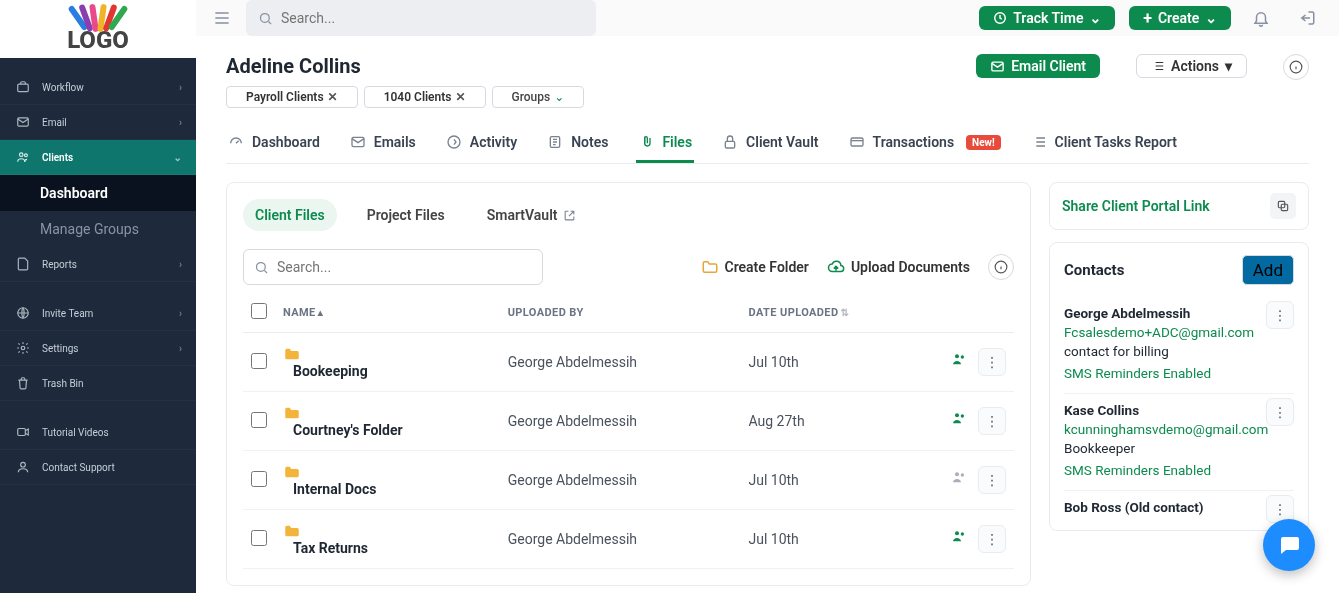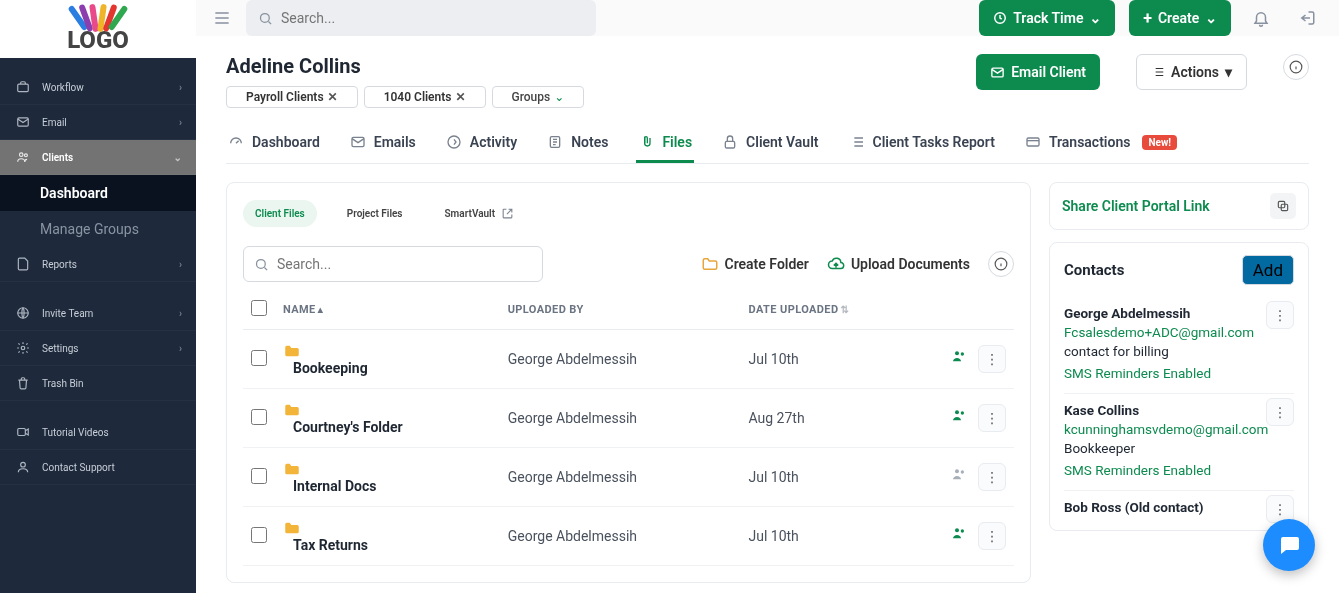--- a/index.html
+++ b/index.html
@@ -3,36 +3,36 @@
 <meta charset="utf-8">
 <style>
   * { box-sizing: border-box; margin: 0; padding: 0; font-family: -apple-system, BlinkMacSystemFont, "Segoe UI", Roboto, sans-serif; }
   body { width: 1339px; height: 593px; overflow: hidden; display: flex; background: #f7f7f7; color: #212529; }
   .sidebar { width: 196px; background: #1e2a3b; color: #d8dee5; display: flex; flex-direction: column; position: relative; }
   .sidebar .logo { height: 58px; background: #fff; display: flex; align-items: flex-end; justify-content: center; font-weight: 800; font-size: 24px; color: #444; position: relative; padding-bottom: 4px;}
   .sidebar .logo-petals { position:absolute; top:4px; display:flex; gap:2px;}
   .sidebar .logo-petals span { width:6px; height:28px; border-radius:3px; display:inline-block;}
   .sidebar .nav { flex: 1; padding-top: 12px; overflow-y:auto;}
   .sidebar .nav-item { display: flex; align-items: center; padding: 10px 14px; cursor: pointer; font-size: 10px; color:#c7ced8; border-bottom:1px solid rgba(255,255,255,.03);}
-  .sidebar .nav-item.active { background: #737373; color: #fff; font-weight: 600; }
+  .sidebar .nav-item.active { background: #0f766e; color: #fff; font-weight: 600; }
   .sidebar .nav-item .chev { margin-left: auto; opacity:.6; }
   .sidebar .icon { width: 18px; margin-right: 10px; display:inline-flex; justify-content:center; opacity:.85; }
   .sidebar .sub-item { padding: 10px 14px 10px 40px; font-size: 14px; cursor:pointer; color:#c7ced8;}
   .sidebar .sub-item.active { color:#fff; font-weight:600; background:#0a1220;}
   .sidebar .sub-item.muted { color:#8a93a2;}
   .sidebar-scroll { position:absolute; top:58px; right:-6px; width:6px; height:calc(100% - 58px); background:#e8e8e8;}
   .sidebar-scroll .thumb {background:#bdbdbd; width:100%; height:30%; position:absolute; top:0; border-radius:3px;}
 
   .main { flex:1; display:flex; flex-direction:column; background:#fff; position:relative;}
   .topbar { height:58px; display:flex; align-items:center; padding:0 16px; background:#fafafa; gap:14px;}
   .hamburger { color:#8891a0; cursor:pointer; font-size:18px;}
   .search-box { flex:0 0 350px; background:#eceef1; border-radius:6px; display:flex; align-items:center; padding:0 12px; height:36px;}
   .search-box input { border:none; background:transparent; outline:none; font-size:14px; width:100%; color:#555;}
   .topbar .spacer { flex:1; }
-  .btn { display:inline-flex; align-items:center; gap:6px; padding:0 14px; height:36px; border-radius:6px; font-size:14px; font-weight:600; cursor:pointer; border:none;}
+  .btn { display:inline-flex; align-items:center; gap:6px; padding:0 14px; height:24px; border-radius:6px; font-size:14px; font-weight:600; cursor:pointer; border:none;}
   .btn-green { background:#0d8b4f; color:#fff; }
   .btn-outline { background:#fff; border:1px solid #d6dae0; color:#333;}
   .icon-btn { width:32px; height:32px; display:inline-flex; align-items:center; justify-content:center; color:#8891a0; cursor:pointer; border-radius:6px;}
 
   .page { padding:18px 30px 0 30px; }
   .page-header { display:flex; align-items:flex-start; gap:36px; margin-bottom:10px;}
   .page-header .titles { flex:1; }
   .page-title { font-size:20px; font-weight:700; color:#1f2733; margin-bottom:8px;}
   .chips { display:flex; gap:6px; align-items:center;}
   .chip { background:#fff; border:1px solid #d6dae0; border-radius:4px; padding:3px 19px; font-size:12px; font-weight:600; color:#333; display:inline-flex; align-items:center; gap:4px; cursor:pointer;}
@@ -46,21 +46,21 @@
   .tab .ticon { color:#7a828f; }
   .tab.active .ticon { color:#0d8b4f;}
   .tab .badge-new { background:#e84b3c; color:#fff; font-size:10px; font-weight:700; padding:2px 6px; border-radius:4px; margin-left:4px;}
 
   .content-row { display:flex; gap:18px; padding:18px 0;}
   .panel { background:#fff; border:1px solid #e8ebef; border-radius:8px; }
   .left-panel { flex:1; padding:16px;}
   .right-panel { width:260px; display:flex; flex-direction:column; gap:12px;}
 
   .subtabs { display:flex; gap:18px; margin-bottom:18px; align-items:center;}
-  .subtab { padding:8px 12px; font-size:10px; font-weight:600; color:#444; cursor:pointer; border-radius:16px; display:inline-flex; align-items:center; gap:6px;}
+  .subtab { padding:8px 12px; font-size:14px; font-weight:600; color:#444; cursor:pointer; border-radius:16px; display:inline-flex; align-items:center; gap:6px;}
   .subtab.active { background:#eaf6ef; color:#0d8b4f;}
   .subtab .ext { color:#7a828f; }
 
   .toolbar-row { display:flex; align-items:center; gap:18px; margin-bottom:6px;}
   .file-search { width:300px; border:1px solid #d6dae0; border-radius:6px; height:36px; display:flex; align-items:center; padding:0 10px; gap:8px;}
   .file-search input { border:none; outline:none; font-size:14px; color:#555; width:100%;}
   .toolbar-row .spacer {flex:1;}
   .create-folder { display:flex; align-items:center; gap:6px; color:#333; font-weight:600; font-size:14px; cursor:pointer;}
   .create-folder .ficon { color:#e6a63d;}
   .upload-docs { display:flex; align-items:center; gap:6px; color:#333; font-weight:600; font-size:14px; cursor:pointer;}
@@ -357,34 +357,34 @@
             <svg width="16" height="16" viewBox="0 0 24 24" fill="none" stroke="currentColor" stroke-width="2">
               <rect x="5" y="11" width="14" height="10" rx="2"></rect>
               <path d="M8 11V7a4 4 0 0 1 8 0v4"></path>
             </svg>
           </span>
         <span>Client Vault</span>
       </div>
       <div class="tab">
         <span class="ticon">
             <svg width="16" height="16" viewBox="0 0 24 24" fill="none" stroke="currentColor" stroke-width="2">
-              <path d="M8 6h13M8 12h13M8 18h13M3 6h.01M3 12h.01M3 18h.01"></path>
-            </svg>
-          </span>
-        <span>Client Tasks Report</span>
-      </div>
-      <div class="tab">
-        <span class="ticon">
-            <svg width="16" height="16" viewBox="0 0 24 24" fill="none" stroke="currentColor" stroke-width="2">
               <rect x="3" y="6" width="18" height="12" rx="2"></rect>
               <path d="M3 10h18"></path>
             </svg>
           </span>
         <span>Transactions</span>
         <span class="badge-new">New!</span>
+      </div>
+      <div class="tab">
+        <span class="ticon">
+            <svg width="16" height="16" viewBox="0 0 24 24" fill="none" stroke="currentColor" stroke-width="2">
+              <path d="M8 6h13M8 12h13M8 18h13M3 6h.01M3 12h.01M3 18h.01"></path>
+            </svg>
+          </span>
+        <span>Client Tasks Report</span>
       </div>
     </div>
 
     <div class="content-row">
       <div class="panel left-panel">
         <div class="subtabs">
           <span class="subtab active">
             <span>Client Files</span>
           </span>
           <span class="subtab">

